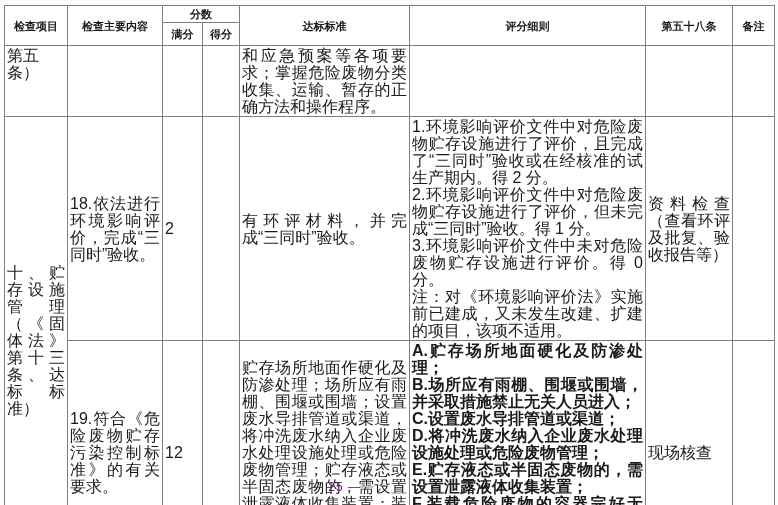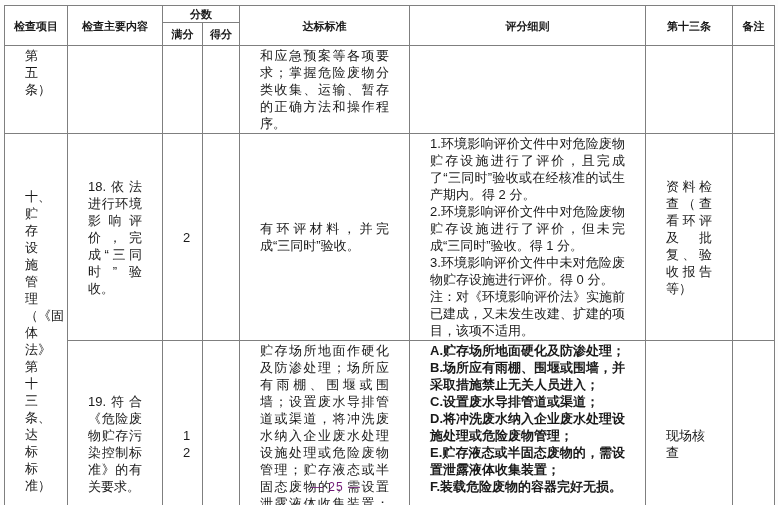--- a/index.html
+++ b/index.html
@@ -7,22 +7,22 @@
     width:778px;height:505px;position:relative;overflow:hidden;
     background:#fdfdfd;color:#1a1a1a;
     font-family:"Liberation Sans","DejaVu Sans",sans-serif;
   }
   .doc-table{
     position:absolute;left:4px;top:5px;width:770px;
     border-collapse:collapse;table-layout:fixed;
   }
   .doc-table td,.doc-table th{
     border:1px solid #7f7f7f;
-    padding:1px 20px;
-    font-size:13px;line-height:17px;
+    padding:1px 2px;
+    font-size:16px;line-height:17px;
     overflow:hidden;word-break:break-all;
     background:#ffffff;
   }
   .doc-table th{
     font-weight:bold;font-size:11px;vertical-align:middle;
     line-height:14px;padding:1px;
   }
   .vt{vertical-align:top;}
   .vm{vertical-align:middle;margin-left:11px;}
   .just{text-align:justify;}
@@ -51,21 +51,21 @@
       <col style="width:87px">
       <col style="width:42px">
   </colgroup>
   <tbody>
       <tr>
     <th rowspan="2" style="height:20px">检查项目</th>
     <th rowspan="2">检查主要内容</th>
     <th colspan="2">分数</th>
     <th rowspan="2">达标标准</th>
     <th rowspan="2">评分细则</th>
-    <th rowspan="2">第十三条</th>
+    <th rowspan="2">第五十八条</th>
     <th rowspan="2">备注</th>
   </tr>
   <tr>
     <th style="height:20px">满分</th>
     <th>得分</th>
   </tr>
 
   <tr>
     <td class="vt" style="height:63px">第五条）</td>
     <td class="vt"></td>

